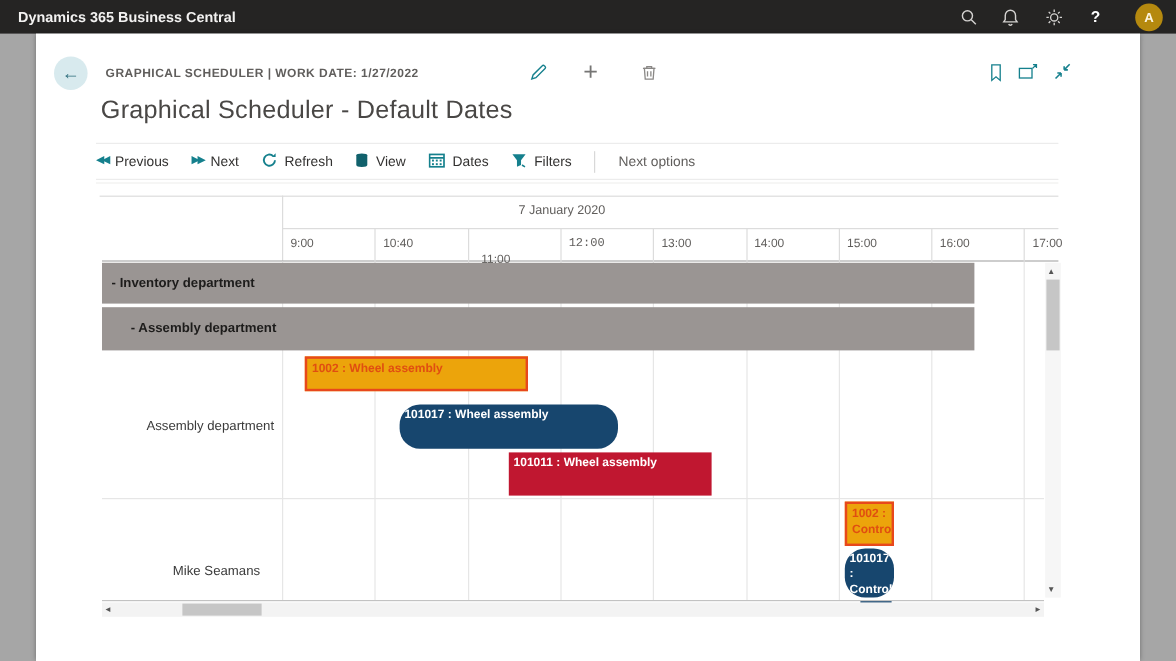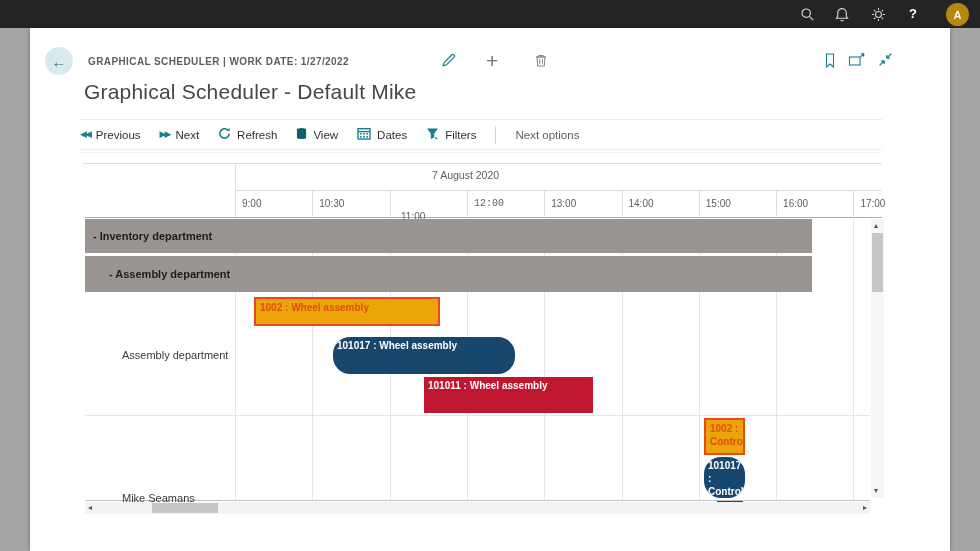--- a/index.html
+++ b/index.html
@@ -63,20 +63,21 @@
   .hscroll{position:absolute;left:85px;top:502px;width:785px;height:12px;background:#f3f3f3;cursor:pointer;}
   .hscroll .thumb{position:absolute;left:67px;top:1px;width:66px;height:10px;background:#c6c6c6;cursor:pointer;}
   .scroll-arrow{position:absolute;font-family:"DejaVu Sans",sans-serif;font-size:8px;color:#555;line-height:1;}
 </style>
 </head>
 <body>
 
 <div class="screen">
 
   <header class="topbar">
+    <div class="topbar-title">Dynamics 365 Business Central</div>
     <span class="tb-icon" style="left:800px">
       <svg width="15" height="15" viewBox="0 0 15 15">
           <circle cx="6.2" cy="6.2" r="4.2" fill="none" stroke="#d4d2d0" stroke-width="1.2"></circle>
           <line x1="9.4" y1="9.4" x2="13.2" y2="13.2" stroke="#d4d2d0" stroke-width="1.2"></line>
         </svg>
     </span>
     <span class="tb-icon" style="left:835px">
       <svg width="14" height="15" viewBox="0 0 13 14">
           <path d="M6.5 1.5a4 4 0 0 1 4 4v3.2l1.2 1.8H1.3l1.2-1.8V5.5a4 4 0 0 1 4-4z" fill="none" stroke="#d4d2d0" stroke-width="1.1"></path>
           <path d="M5.2 12.1a1.35 1.35 0 0 0 2.6 0" fill="none" stroke="#d4d2d0" stroke-width="1.1"></path>
@@ -131,21 +132,21 @@
   </span>
   <span class="crumb-act" style="left:878px">
     <svg width="15" height="15" viewBox="0 0 14 14">
         <g fill="none" stroke="#15808D" stroke-width="1.2">
           <path d="M12.5 1.5L8.2 5.8M8.2 5.8h2.9M8.2 5.8V2.9"></path>
           <path d="M1.5 12.5l4.3-4.3M5.8 8.2H2.9M5.8 8.2v2.9"></path>
         </g>
       </svg>
   </span>
 
-  <h1 class="page-title" style="margin:0;font-weight:400">Graphical Scheduler - Default Mike</h1>
+  <h1 class="page-title" style="margin:0;font-weight:400">Graphical Scheduler - Default Dates</h1>
 
   <nav class="toolbar">
     <div class="tool-item">
       <span class="tri-icon">◀◀</span>
       <span>Previous</span>
     </div>
     <div class="tool-item">
       <span class="tri-icon">▶▶</span>
       <span>Next</span>
     </div>
@@ -196,28 +197,28 @@
     </div>
     <div class="tool-sep"></div>
     <div class="more-options">Next options</div>
   </nav>
   <div class="section-line"></div>
 
   <div id="chart">
     <div class="hline chart-top"></div>
     <div class="vline first-vline"></div>
     <div class="hline hour-top"></div>
-    <div class="date-label">7 August 2020</div>
+    <div class="date-label">7 January 2020</div>
     <div class="hline hour-bottom"></div>
     <div class="hline row-sep"></div>
     <div class="hline chart-bottom"></div>
 
   <div class="hour-label" style="left: 242px;">9:00</div>
       <div class="vline" style="left: 235px; top: 218px; height: 282px;"></div>
-      <div class="hour-label" style="left: 319.3px;">10:30</div>
+      <div class="hour-label" style="left: 319.3px;">10:40</div>
       <div class="vline header-vline" style="left: 312.3px; top: 190px; height: 28px;"></div>
       <div class="vline" style="left: 312.3px; top: 218px; height: 282px;"></div>
       <div class="hour-label" style="left: 401px; margin-top: 13px;">11:00</div>
       <div class="vline header-vline" style="left: 389.6px; top: 190px; height: 28px;"></div>
       <div class="vline" style="left: 389.6px; top: 218px; height: 282px;"></div>
       <div class="hour-label" style="left: 473.9px; font-family: Liberation Mono, monospace;">12:00</div>
       <div class="vline header-vline" style="left: 466.9px; top: 190px; height: 28px;"></div>
       <div class="vline" style="left: 466.9px; top: 218px; height: 282px;"></div>
       <div class="hour-label" style="left: 551.2px;">13:00</div>
       <div class="vline header-vline" style="left: 544.2px; top: 190px; height: 28px;"></div>
@@ -233,21 +234,21 @@
       <div class="vline" style="left: 776.1px; top: 218px; height: 282px;"></div>
       <div class="hour-label" style="left: 860.4px;">17:00</div>
       <div class="vline header-vline" style="left: 853.4px; top: 190px; height: 28px;"></div>
       <div class="vline" style="left: 853.4px; top: 218px; height: 282px;"></div>
       <div class="group-bar" style="top: 219px; height: 34px; padding-left: 8px;">- Inventory department</div>
       <div class="group-bar" style="top: 256px; height: 36px; padding-left: 24px;">- Assembly department</div>
       <div class="row-label" style="top: 349px;">Assembly department</div>
       <div class="task orange" style="left: 254px; top: 297px; width: 186px; height: 29px;">1002 : Wheel assembly</div>
       <div class="task blue" style="left: 333px; top: 337px; width: 182px; height: 37px;">101017 : Wheel assembly</div>
       <div class="task red" style="left: 424px; top: 377px; width: 169px; height: 36px;">101011 : Wheel assembly</div>
-      <div class="row-label" style="top: 492px;">Mike Seamans</div>
+      <div class="row-label" style="top: 470px; margin-left: 22px;">Mike Seamans</div>
       <div class="task orange" style="left: 704px; top: 418px; width: 41px; height: 37px;">1002 : Control</div>
       <div class="task blue" style="left: 704px; top: 457px; width: 41px; height: 41px;">101017 : Control</div>
       <div class="task-strip" style="left: 717px; top: 501px; width: 26px; height: 4px;"></div>
       <div class="vscroll">
       <span class="scroll-arrow" style="left:3px;top:3px">▴</span>
       <div class="thumb"></div>
       <span class="scroll-arrow" style="left:3px;bottom:3px">▾</span>
     </div>
       <div class="hscroll">
       <span class="scroll-arrow" style="left:3px;top:2px">◂</span>

